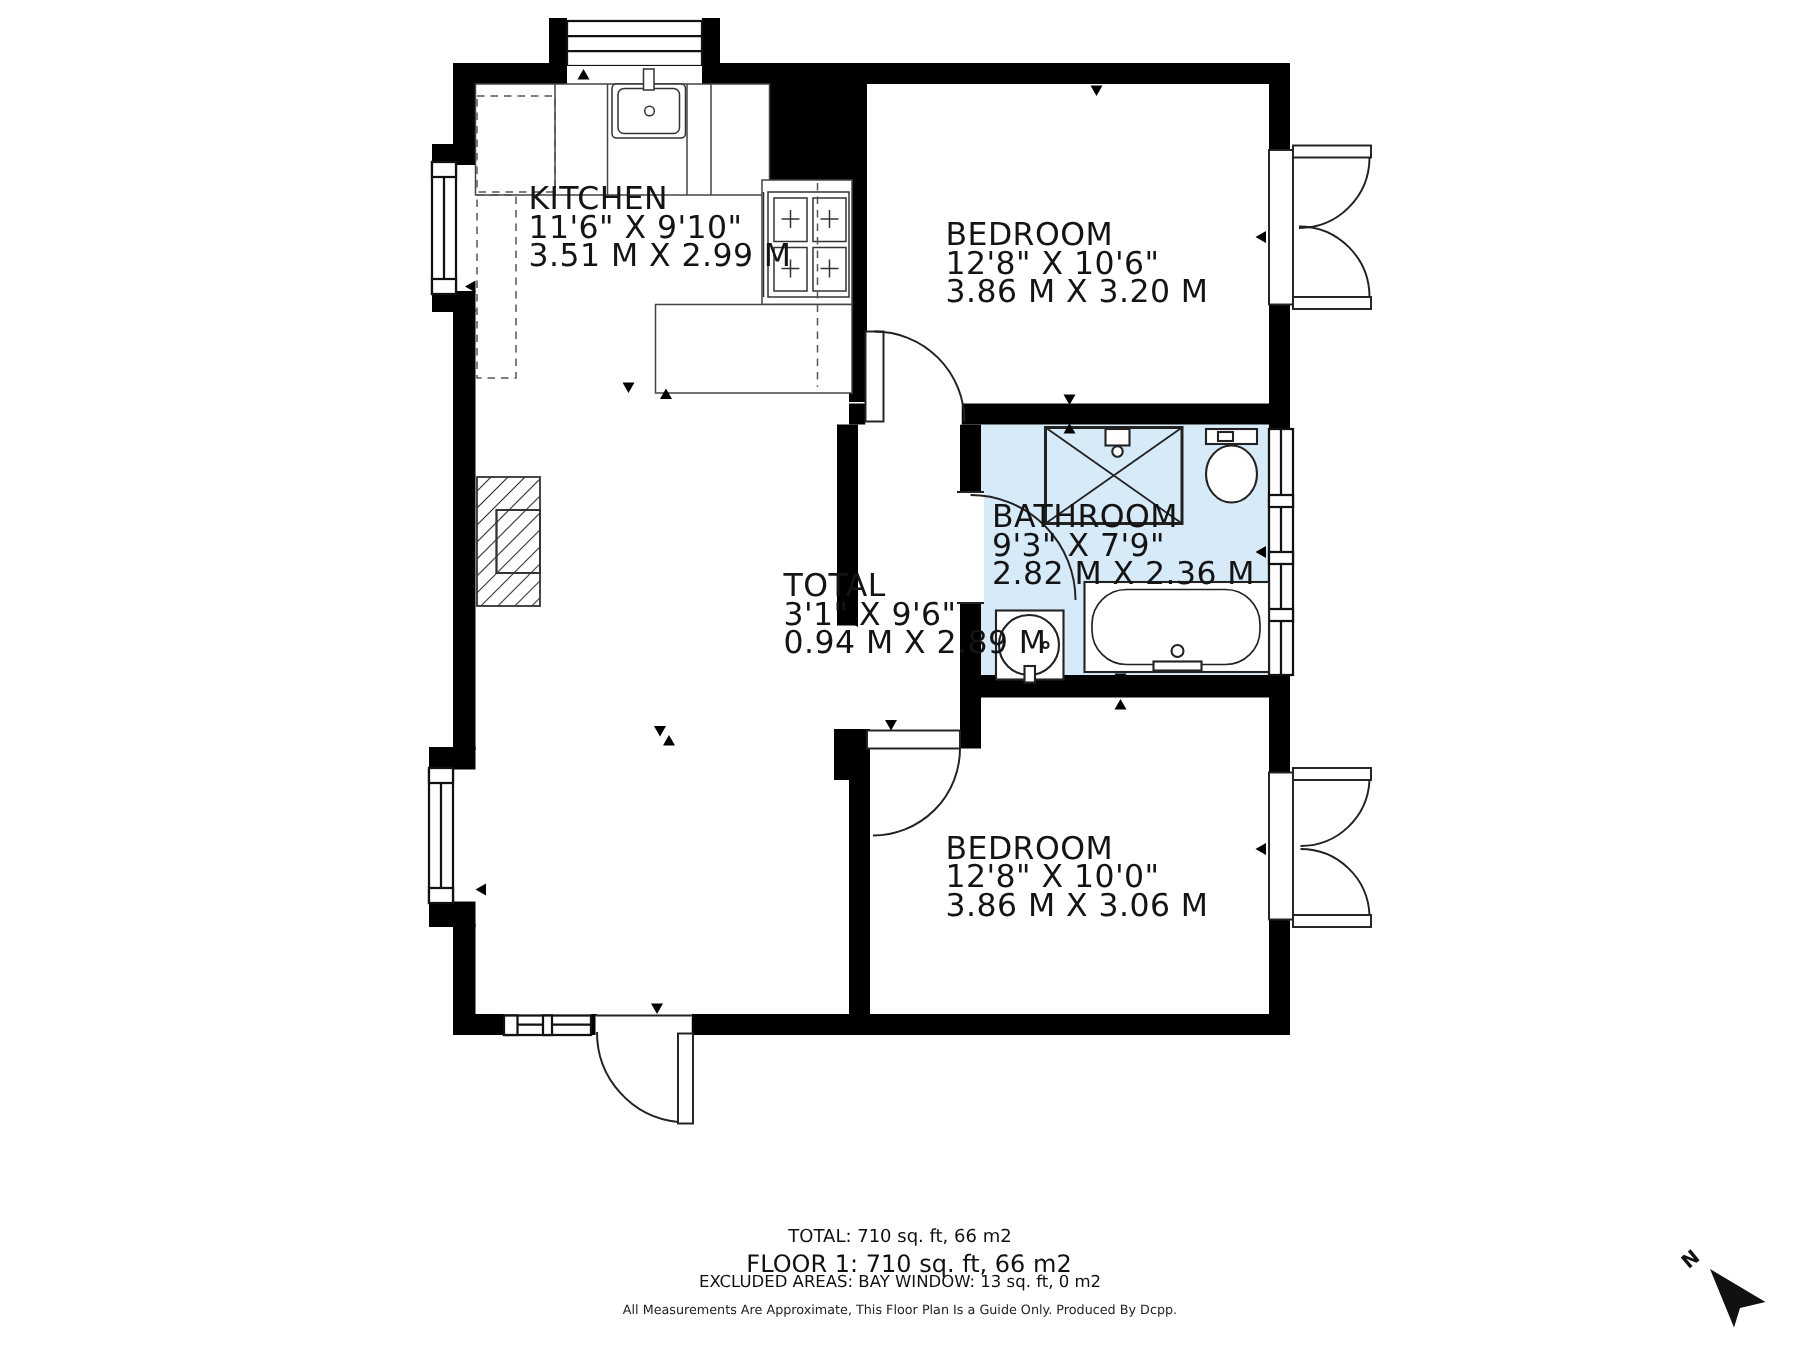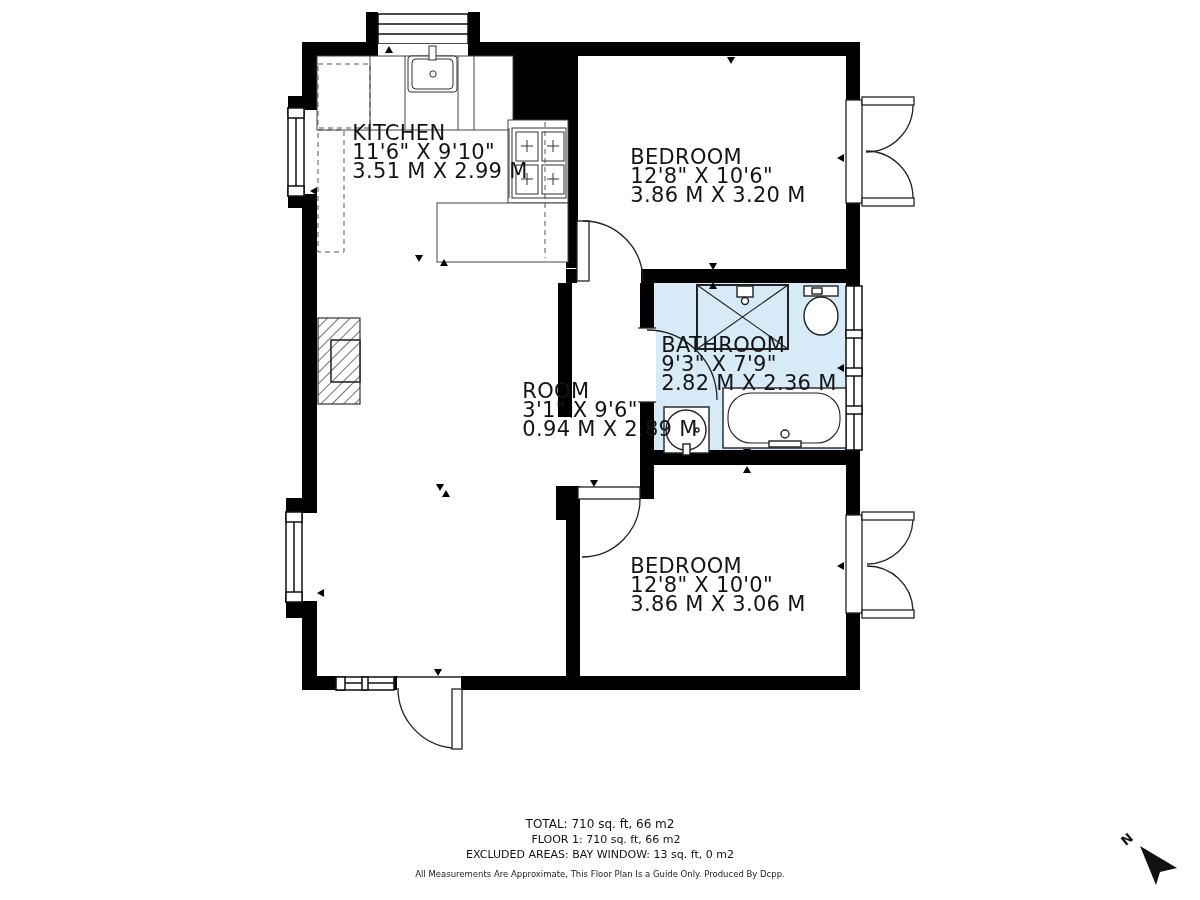--- a/index.html
+++ b/index.html
@@ -4,21 +4,21 @@
 <style>
   html,body{margin:0;padding:0;background:#ffffff;}
   .canvas{position:relative;width:1200px;height:900px;background:#ffffff;overflow:hidden;
           font-family:"DejaVu Sans","Liberation Sans",sans-serif;}
   svg{position:absolute;left:0;top:0;}
   .room-label{position:absolute;transform:translate(-50%,-50%);text-align:left;
               font-size:21px;line-height:19px;letter-spacing:.3px;color:#141414;
               white-space:nowrap;z-index:5;}
   .footer-line{position:absolute;left:0;right:0;text-align:center;color:#111;}
   .f-total{top:817px;font-size:12px;font-weight:normal;}
-  .f-floor{top:833px;font-size:11px;margin-left:12px;}
+  .f-floor{top:833px;font-size:16px;margin-left:12px;}
   .f-excluded{top:848px;font-size:11px;}
   .f-disclaimer{top:869px;font-size:8.5px;color:#222;}
 </style>
 </head>
 <body>
 
 <div class="canvas">
 
 <svg width="1200" height="900" viewBox="0 0 1200 900">
   <defs>
@@ -263,21 +263,21 @@
   <div>BEDROOM</div>
   <div>12'8" X 10'6"</div>
   <div>3.86 M X 3.20 M</div>
 </div>
 <div class="room-label" style="left:749px;top:364px">
   <div>BATHROOM</div>
   <div>9'3" X 7'9"</div>
   <div>2.82 M X 2.36 M</div>
 </div>
 <div class="room-label" style="left:610px;top:410px">
-  <div>ROOM</div>
+  <div>TOTAL</div>
   <div>3'1" X 9'6"</div>
   <div>0.94 M X 2.89 M</div>
 </div>
 <div class="room-label" style="left:718px;top:585px">
   <div>BEDROOM</div>
   <div>12'8" X 10'0"</div>
   <div>3.86 M X 3.06 M</div>
 </div>
 
 <div class="footer-line f-total">TOTAL: 710 sq. ft, 66 m2</div>

